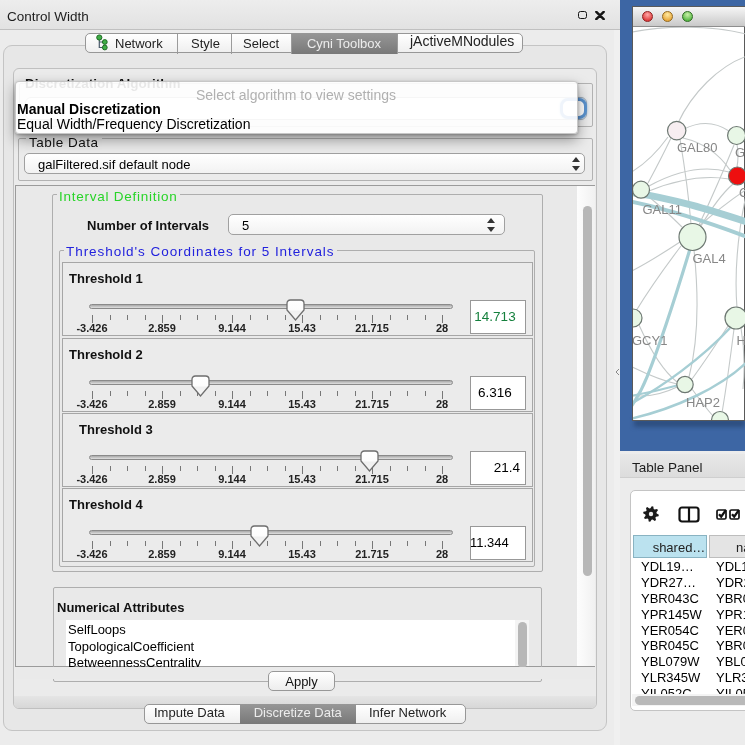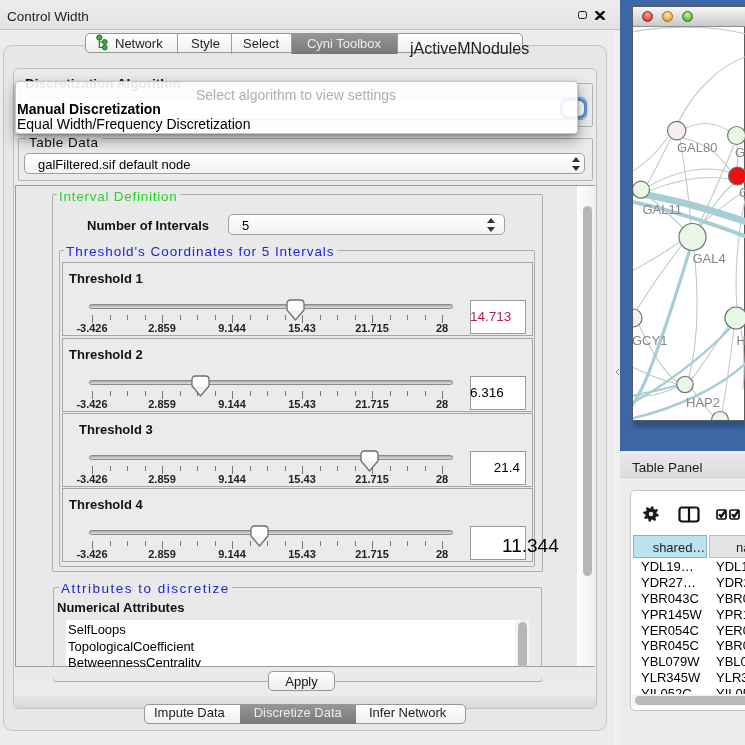--- a/index.html
+++ b/index.html
@@ -78,21 +78,21 @@
         <linearGradient id="th262" x1="0" y1="0" x2="0" y2="1">
           <stop offset="0" stop-color="#ffffff"></stop>
           <stop offset="0.5" stop-color="#fcfcfc"></stop>
           <stop offset="0.55" stop-color="#f0f0f0"></stop>
           <stop offset="1" stop-color="#f6f6f6"></stop>
         </linearGradient>
       </defs>
       <path d="M1 4.5 Q1 1 4.5 1 L14.5 1 Q18 1 18 4.5 L18 11 L9.5 21 L1 11 Z" fill="url(#th262)" stroke="#6e6e6e" stroke-width="1.3"></path>
     </svg>
     <div style="position:absolute;left:470px;top:300px;width:56px;height:34px;background:#fff;border:1px solid #989898;"></div>
-    <div style="position:absolute;left:470px;top:309px;width:50px;text-align:left;font-size:13.5px;color:#be185d;">14.713</div>
+    <div style="position:absolute;left:470px;top:309px;width:50px;text-align:center;font-size:13.5px;color:#15803d;">14.713</div>
     <div style="position:absolute;left:62px;top:338px;width:471px;height:74px;background:#ebebeb;border:1px solid #a6a6a6;"></div>
     <div style="position:absolute;left:69px;top:347px;font-size:13px;font-weight:bold;color:#111;">Threshold 2</div>
     <div style="position:absolute;left:89px;top:380px;width:364px;height:5px;background:linear-gradient(#a8a8a8,#e0e0e0);border:1px solid #8a8a8a;border-radius:3.5px;"></div>
     <div style="position:absolute;left:92.0px;top:390.5px;width:1px;height:8px;background:#777;"></div>
     <div style="position:absolute;left:109.5px;top:390.5px;width:1px;height:5px;background:#777;"></div>
     <div style="position:absolute;left:127.0px;top:390.5px;width:1px;height:5px;background:#777;"></div>
     <div style="position:absolute;left:144.5px;top:390.5px;width:1px;height:5px;background:#777;"></div>
     <div style="position:absolute;left:162.0px;top:390.5px;width:1px;height:8px;background:#777;"></div>
     <div style="position:absolute;left:179.5px;top:390.5px;width:1px;height:5px;background:#777;"></div>
     <div style="position:absolute;left:197.0px;top:390.5px;width:1px;height:5px;background:#777;"></div>
@@ -121,21 +121,21 @@
         <linearGradient id="th338" x1="0" y1="0" x2="0" y2="1">
           <stop offset="0" stop-color="#ffffff"></stop>
           <stop offset="0.5" stop-color="#fcfcfc"></stop>
           <stop offset="0.55" stop-color="#f0f0f0"></stop>
           <stop offset="1" stop-color="#f6f6f6"></stop>
         </linearGradient>
       </defs>
       <path d="M1 4.5 Q1 1 4.5 1 L14.5 1 Q18 1 18 4.5 L18 11 L9.5 21 L1 11 Z" fill="url(#th338)" stroke="#6e6e6e" stroke-width="1.3"></path>
     </svg>
     <div style="position:absolute;left:470px;top:376px;width:56px;height:34px;background:#fff;border:1px solid #989898;"></div>
-    <div style="position:absolute;left:470px;top:385px;width:50px;text-align:left;font-size:13.5px;color:#000;">6.316</div>
+    <div style="position:absolute;left:470px;top:385px;width:50px;text-align:center;font-size:13.5px;color:#000;">6.316</div>
     <div style="position:absolute;left:62px;top:413px;width:471px;height:74px;background:#ebebeb;border:1px solid #a6a6a6;"></div>
     <div style="position:absolute;left:79px;top:422px;font-size:13px;font-weight:bold;color:#111;">Threshold 3</div>
     <div style="position:absolute;left:89px;top:455px;width:364px;height:5px;background:linear-gradient(#a8a8a8,#e0e0e0);border:1px solid #8a8a8a;border-radius:3.5px;"></div>
     <div style="position:absolute;left:92.0px;top:465.5px;width:1px;height:8px;background:#777;"></div>
     <div style="position:absolute;left:109.5px;top:465.5px;width:1px;height:5px;background:#777;"></div>
     <div style="position:absolute;left:127.0px;top:465.5px;width:1px;height:5px;background:#777;"></div>
     <div style="position:absolute;left:144.5px;top:465.5px;width:1px;height:5px;background:#777;"></div>
     <div style="position:absolute;left:162.0px;top:465.5px;width:1px;height:8px;background:#777;"></div>
     <div style="position:absolute;left:179.5px;top:465.5px;width:1px;height:5px;background:#777;"></div>
     <div style="position:absolute;left:197.0px;top:465.5px;width:1px;height:5px;background:#777;"></div>
@@ -207,42 +207,41 @@
         <linearGradient id="th488" x1="0" y1="0" x2="0" y2="1">
           <stop offset="0" stop-color="#ffffff"></stop>
           <stop offset="0.5" stop-color="#fcfcfc"></stop>
           <stop offset="0.55" stop-color="#f0f0f0"></stop>
           <stop offset="1" stop-color="#f6f6f6"></stop>
         </linearGradient>
       </defs>
       <path d="M1 4.5 Q1 1 4.5 1 L14.5 1 Q18 1 18 4.5 L18 11 L9.5 21 L1 11 Z" fill="url(#th488)" stroke="#6e6e6e" stroke-width="1.3"></path>
     </svg>
     <div style="position:absolute;left:470px;top:526px;width:56px;height:34px;background:#fff;border:1px solid #989898;"></div>
-    <div style="position:absolute;left:470px;top:535px;width:50px;text-align:center;font-size:19px;color:#000;margin-left:32px;">11.344</div>
+    <div style="position:absolute;left:470px;top:535px;width:50px;text-align:left;font-size:13px;color:#000;">11.344</div>
     <div style="position:absolute;left:53px;top:587px;width:489px;height:95px;border:1px solid #aeaeae;border-radius:2px;"></div>
-    <div style="position:absolute;left:59px;top:581px;padding:0 2px;background:#e9e9e9;font-size:13.5px;letter-spacing:1.5px;color:#2222dd;">Attributes to discretize</div>
     <div style="position:absolute;left:57px;top:600px;font-size:13px;font-weight:bold;color:#111;">Numerical Attributes</div>
     <div style="position:absolute;left:66px;top:620px;width:449px;height:46px;background:#fff;"></div>
     <div style="position:absolute;left:68px;top:622px;font-size:13px;color:#000;line-height:16.5px;">SelfLoops<br>TopologicalCoefficient<br>BetweennessCentrality</div>
     <div style="position:absolute;left:515px;top:620px;width:14px;height:46px;background:#f4f4f4;"></div>
     <div style="position:absolute;left:518px;top:622px;width:9px;height:46px;background:#b7b7b7;border-radius:4.5px;"></div>
     <div style="position:absolute;left:16px;top:667px;width:579px;height:12px;background:#eaeaea;"></div>
     <div style="position:absolute;left:268px;top:671px;width:67px;height:20px;background:linear-gradient(#ffffff,#ededed);border:1px solid #989898;border-radius:5px;"></div>
     <div style="position:absolute;left:268px;top:674px;width:67px;text-align:center;font-size:13px;color:#111;">Apply</div>
     <div style="position:absolute;left:85px;top:33px;width:438px;height:20px;background:linear-gradient(#ffffff,#efefef);border:1px solid #979797;border-radius:5px;"></div>
     <div style="position:absolute;left:291px;top:32.5px;width:106px;height:21.5px;background:linear-gradient(#979797,#787878);"></div>
     <div style="position:absolute;left:177px;top:34px;width:1px;height:20px;background:#9b9b9b;"></div>
     <div style="position:absolute;left:230.5px;top:34px;width:1px;height:20px;background:#9b9b9b;"></div>
     <div style="position:absolute;left:291px;top:34px;width:1px;height:20px;background:#9b9b9b;"></div>
     <div style="position:absolute;left:397px;top:34px;width:1px;height:20px;background:#9b9b9b;"></div>
     <div style="position:absolute;left:115px;top:36px;font-size:13px;color:#222;">Network</div>
     <div style="position:absolute;left:191px;top:36px;font-size:13px;color:#222;">Style</div>
     <div style="position:absolute;left:243px;top:36px;font-size:13px;color:#222;">Select</div>
     <div style="position:absolute;left:291px;top:36px;width:106px;text-align:center;font-size:13px;color:#ececec;">Cyni Toolbox</div>
-    <div style="position:absolute;left:410px;top:40px;font-size:16px;color:#222;">jActiveMNodules</div>
+    <div style="position:absolute;left:410px;top:33px;font-size:14px;color:#222;">jActiveMNodules</div>
     <svg style="position:absolute;left:95px;top:34px;" width="14" height="18" viewBox="0 0 14 18">
       <path d="M4.3 4 L4.3 14 M4.3 8 L9 8 M4.3 13.5 L9 13.5" stroke="#4a5a6a" stroke-width="1.2" fill="none"></path>
       <circle cx="4.3" cy="3.5" r="2.6" fill="#3fae46" stroke="#1f6b24" stroke-width="1"></circle>
       <circle cx="9.8" cy="8" r="2.4" fill="#3fae46" stroke="#1f6b24" stroke-width="1"></circle>
       <circle cx="9.8" cy="13.5" r="2.4" fill="#3fae46" stroke="#1f6b24" stroke-width="1"></circle>
     </svg>
     <div style="position:absolute;left:143.5px;top:704px;width:322px;height:19.5px;background:linear-gradient(#ffffff,#efefef);border:1px solid #979797;border-radius:5px;"></div>
     <div style="position:absolute;left:240px;top:703.5px;width:115.5px;height:20.8px;background:linear-gradient(#979797,#787878);"></div>
     <div style="position:absolute;left:154px;top:705px;font-size:13px;color:#222;">Impute Data</div>
     <div style="position:absolute;left:240px;top:705px;width:115.5px;text-align:center;font-size:13px;color:#ececec;">Discretize Data</div>

